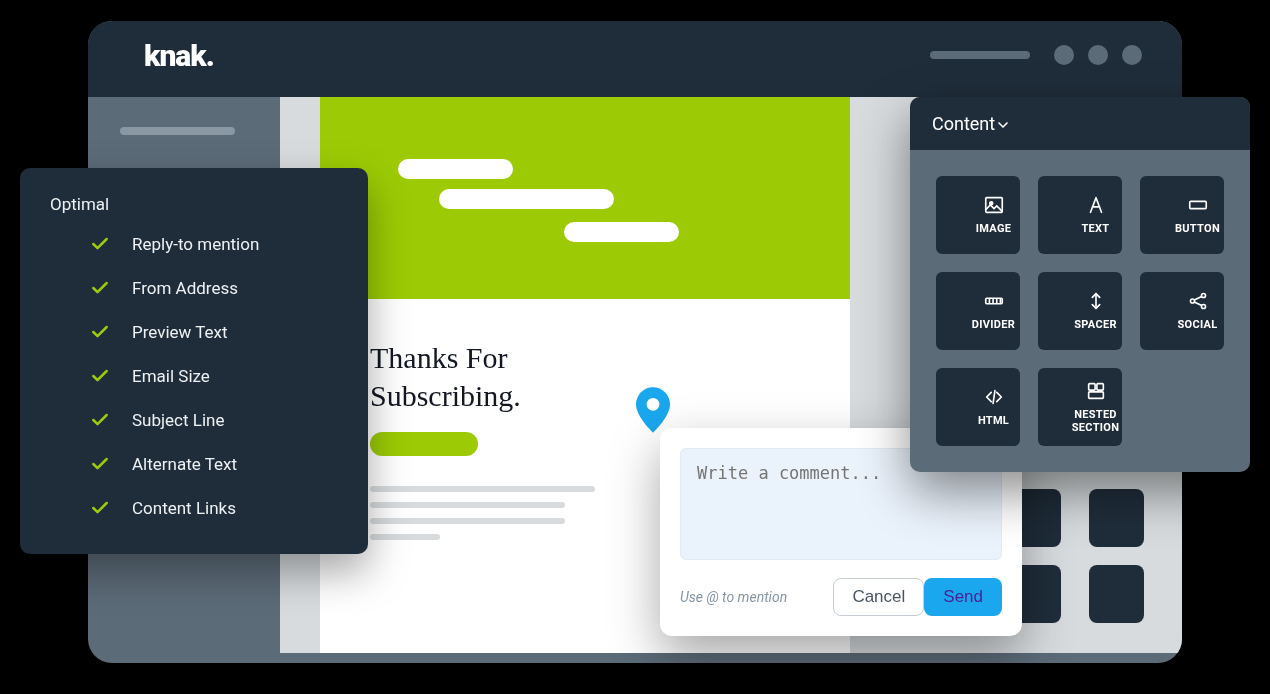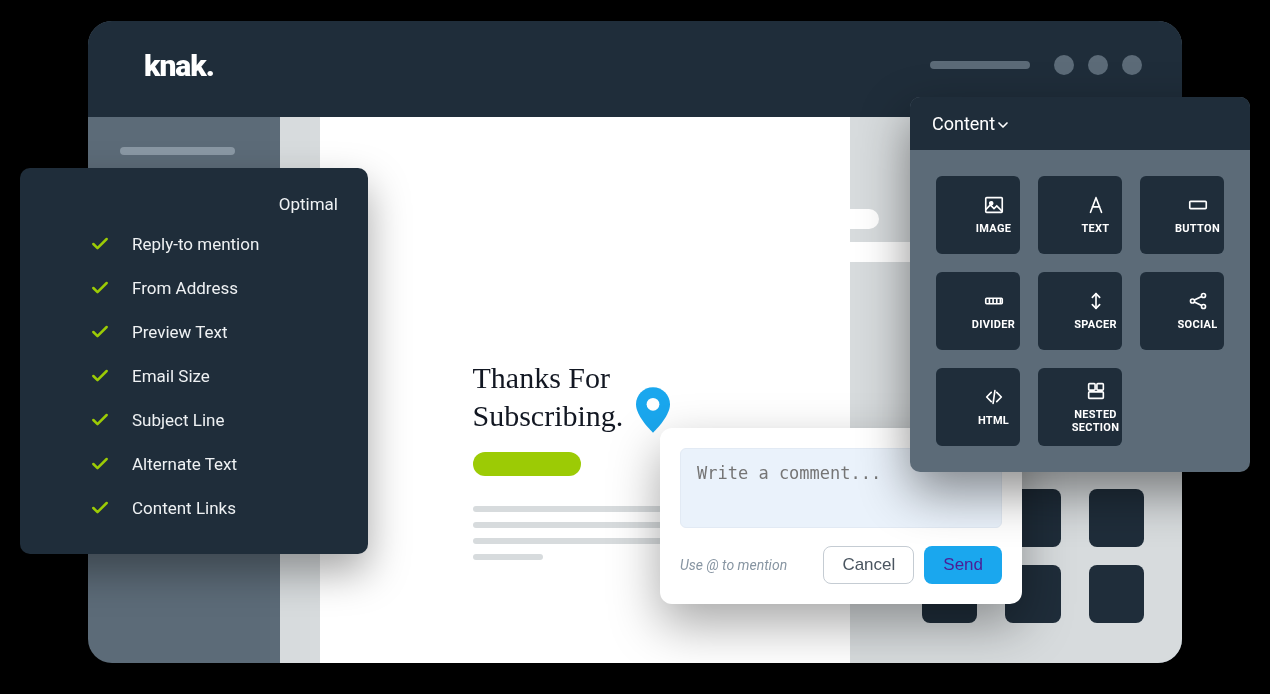--- a/index.html
+++ b/index.html
@@ -18,21 +18,21 @@
     left: 88px;
     top: 21px;
     width: 1094px;
     height: 642px;
     background: #5c6b78;
     border-radius: 24px;
     overflow: hidden;
   }
   .app-header {
     background: #1f2d3a;
-    height: 96px;
+    height: 76px;
     display: flex;
     align-items: center;
     justify-content: space-between;
     padding: 0 40px 8px 56px;
   }
   .logo {
     color: #fff;
     font-weight: 900;
     font-size: 30px;
     letter-spacing: -1px;
@@ -45,21 +45,20 @@
   .sidebar-slim { width:192px; padding:30px 32px; }
   .sidebar-bar { height:8px; background:#8a98a4; border-radius:4px; width:115px; }
 
   .canvas-area { flex:1; background:#d7dbdd; display:flex; justify-content:flex-start; }
   .email-card {
     margin-left: 40px;
     width: 530px;
     background:#fff;
     display:flex;
     flex-direction:column;
-    align-items:center;
   }
   .email-hero {
     background:#9ccb05;
     height:202px;
     position:relative;
   }
   .hero-pill { position:absolute; height:20px; background:#fff; border-radius:10px; }
   .hero-pill.p1 { width:115px; left:78px; top:62px; }
   .hero-pill.p2 { width:175px; left:119px; top:92px; }
   .hero-pill.p3 { width:115px; left:244px; top:125px; }
@@ -88,21 +87,20 @@
   
   .optimal-panel {
     position:absolute;
     left:20px; top:168px;
     width:348px;
     background:#1f2d3a;
     border-radius:10px;
     padding: 26px 30px 36px 30px;
     color:#fff;
     box-shadow: 0 18px 40px rgba(0,0,0,0.35);
-    text-align: right;
   }
   .optimal-title { font-size:17px; font-weight:400; color:#eef1f3; margin-bottom:20px; }
   .optimal-list { list-style:none; display:flex; flex-direction:column; gap:24px; padding-left:40px; }
   .optimal-item { display:flex; align-items:center; gap:22px; font-size:17px; color:#eef1f3; }
   .check-icon { width:20px; height:20px; flex-shrink:0; }
   .check-icon svg { width:100%; height:100%; }
 
   
   .pin {
     position:absolute;
@@ -114,33 +112,33 @@
   .comment-card {
     position:absolute;
     left:660px; top:428px;
     width:362px;
     background:#fff;
     border-radius:12px;
     padding:20px;
     box-shadow: 0 20px 50px rgba(0,0,0,0.35);
   }
   .comment-input {
-    width:100%; height:80px;
+    width:100%; height:112px;
     border:1px solid #e2eaf4;
     background:#eaf2fb;
     border-radius:6px;
     padding:14px 16px;
     color:#5b7186;
     font-size:17px;
     resize:none;
     outline:none;
   }
   .comment-footer { display:flex; align-items:center; justify-content:space-between; margin-top:14px; }
   .hint { color:#8795a2; font-size:14px; font-style:italic; }
-  .btn-row { display:flex; gap:10px; }
+  .btn-row { display:flex; }
   .btn { font-size:17px; padding:8px 18px; border-radius:8px; cursor:pointer; border:1px solid transparent; }
   .btn-cancel { background:#fff; color:#4a5560; border:1px solid #c5ccd3; }
   .btn-send { background:#1aa7ee; color:#4c1d95; }
 
   
   .content-panel {
     position:absolute;
     left:910px; top:97px;
     width:340px;
     background:#5c6b78;

